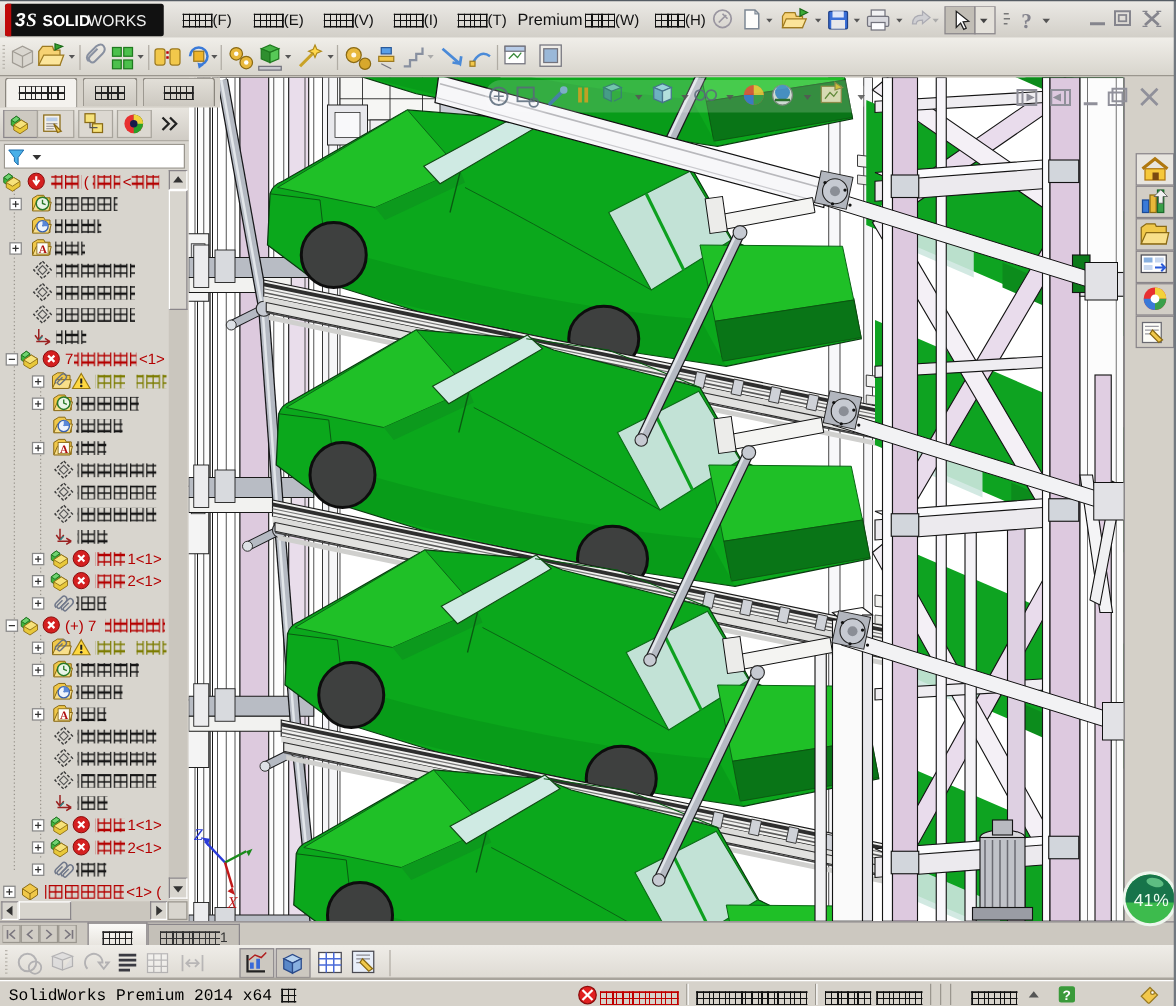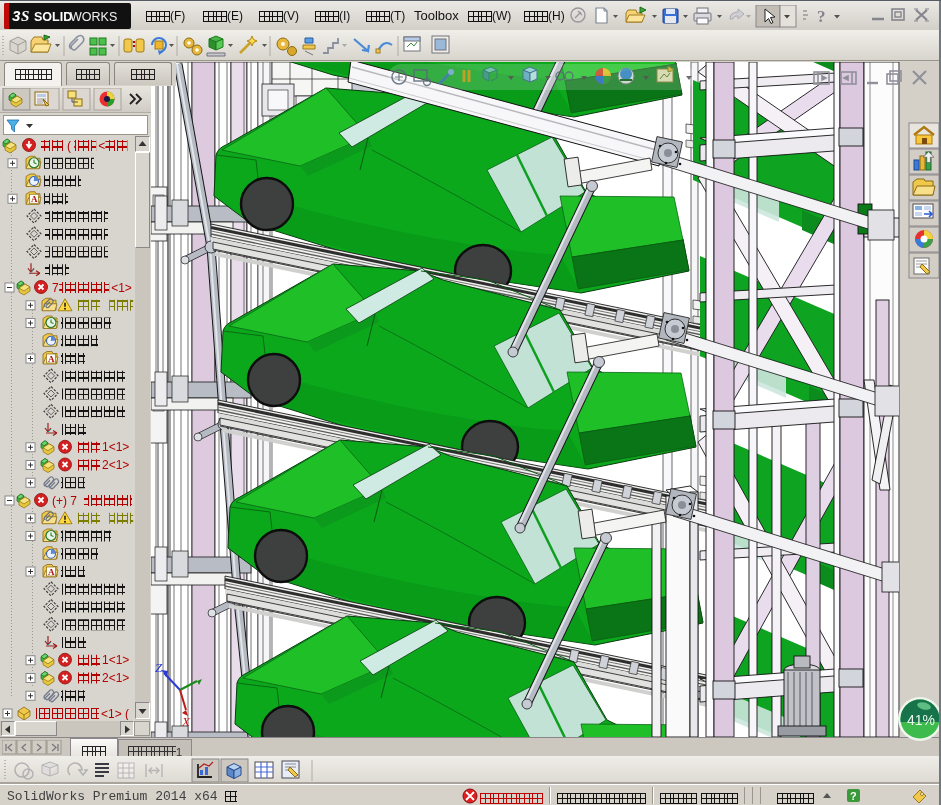--- a/index.html
+++ b/index.html
@@ -35,21 +35,21 @@
 <text x="11" y="16" font-size="15" font-weight="bold" font-style="italic" fill="#fff" font-family="Liberation Serif">S</text>
 <text x="24" y="15.5" font-size="12.5" font-weight="bold" fill="#fff" font-family="Liberation Sans">SOLID</text>
 <text x="60" y="15.5" font-size="12.5" fill="#f2f2f2" font-family="Liberation Sans">WORKS</text>
 </svg>
     </div>
 <div class="menu" style="left:146px"><i class="cj" style="width:24px"></i><span style="font-size:12px">(F)</span></div>
 <div class="menu" style="left:203px"><i class="cj" style="width:24px"></i><span style="font-size:12px">(E)</span></div>
 <div class="menu" style="left:259px"><i class="cj" style="width:24px"></i><span style="font-size:12px">(V)</span></div>
 <div class="menu" style="left:315px"><i class="cj" style="width:24px"></i><span style="font-size:12px">(I)</span></div>
 <div class="menu" style="left:366px"><i class="cj" style="width:24px"></i><span style="font-size:12px">(T)</span></div>
-<div class="menu" style="left:414px">Toolbox</div>
+<div class="menu" style="left:414px">Premium</div>
 <div class="menu" style="left:468px"><i class="cj" style="width:24px"></i><span style="font-size:12px">(W)</span></div>
 <div class="menu" style="left:524px"><i class="cj" style="width:24px"></i><span style="font-size:12px">(H)</span></div>
 <svg class="abs" style="left:570px;top:5px" width="375" height="24" viewBox="0 0 375 24">
 
 <circle cx="8" cy="10" r="7" fill="none" stroke="#9a96a0" stroke-width="1.4"></circle>
       <path d="M5,13 L11,7 M8,6 L12,10" stroke="#9a96a0" stroke-width="1.4"></path>
 
 <path d="M26,3 L34,3 L37,6 L37,18 L26,18 Z" fill="#fdfdfb" stroke="#7d8894" stroke-width="1.2"></path>
       <path d="M34,3 L34,6 L37,6" fill="none" stroke="#7d8894"></path>
 <path d="M43,10 l5,0 -2.5,3 z" fill="#555"></path>
@@ -889,21 +889,21 @@
         <path d="M241,10 v8 l-7,3.5 v-8 z" fill="#88b0e0" stroke="#2a4a8a"></path>
 <rect x="255" y="5" width="18" height="16" fill="#fff" stroke="#4a4a52"></rect>
         <path d="M255,10 h18 M255,15 h18 M261,5 v16 M267,5 v16" stroke="#4a6ad8" stroke-width="1.2"></path>
 <rect x="282" y="4" width="17" height="17" fill="#e8eef8" stroke="#4a4a52"></rect>
         <path d="M285,7 h11 M285,10 h11 M285,13 h7" stroke="#8a8a92"></path>
         <path d="M290,10 l8,8 -3,2 -7,-7 z" fill="#f0c84a" stroke="#8a6a14"></path>
 <path d="M312,3 v21" stroke="#b0aca4"></path>
 </svg>
     </div>
 <div class="abs" id="statusbar">
-<span style="position:absolute;left:7px;top:4px;font-size:13px;color:#404040;font-family:'Liberation Mono',monospace">SolidWorks Premium 2014 x64 <i class="cj" style="width:12px;color:#111"></i></span>
+<span style="position:absolute;left:7px;top:4px;font-size:13px;color:#000000;font-family:'Liberation Mono',monospace">SolidWorks Premium 2014 x64 <i class="cj" style="width:12px;color:#111"></i></span>
 <svg class="abs" style="left:462px;top:3px" width="16 " height="16" viewBox="0 0 16 16">
         <circle cx="8" cy="8" r="7" fill="#e02020" stroke="#8a0c0c"></circle>
         <path d="M4,4 l8,8 M12,4 l-8,8" stroke="#fff" stroke-width="1.8"></path>
       </svg>
 <span style="position:absolute;left:480px;top:5px"><i class="cj" style="width:63px;color:#c00000"></i></span>
 <div class="abs" style="left:549px;top:2px;width:1px;height:17px;background:#9a968e"></div>
       <div class="abs" style="left:550px;top:2px;width:1px;height:17px;background:#fff"></div>
 <span style="position:absolute;left:557px;top:5px"><i class="cj" style="width:89px;color:#111"></i></span>
 <div class="abs" style="left:652px;top:2px;width:1px;height:17px;background:#9a968e"></div>
       <div class="abs" style="left:653px;top:2px;width:1px;height:17px;background:#fff"></div>

